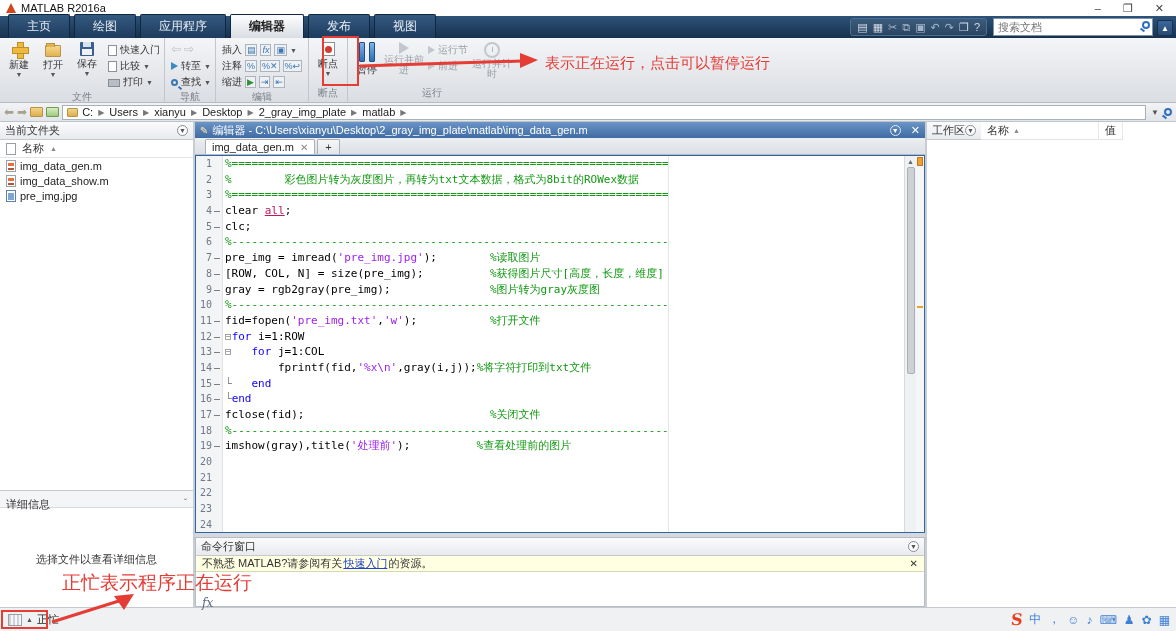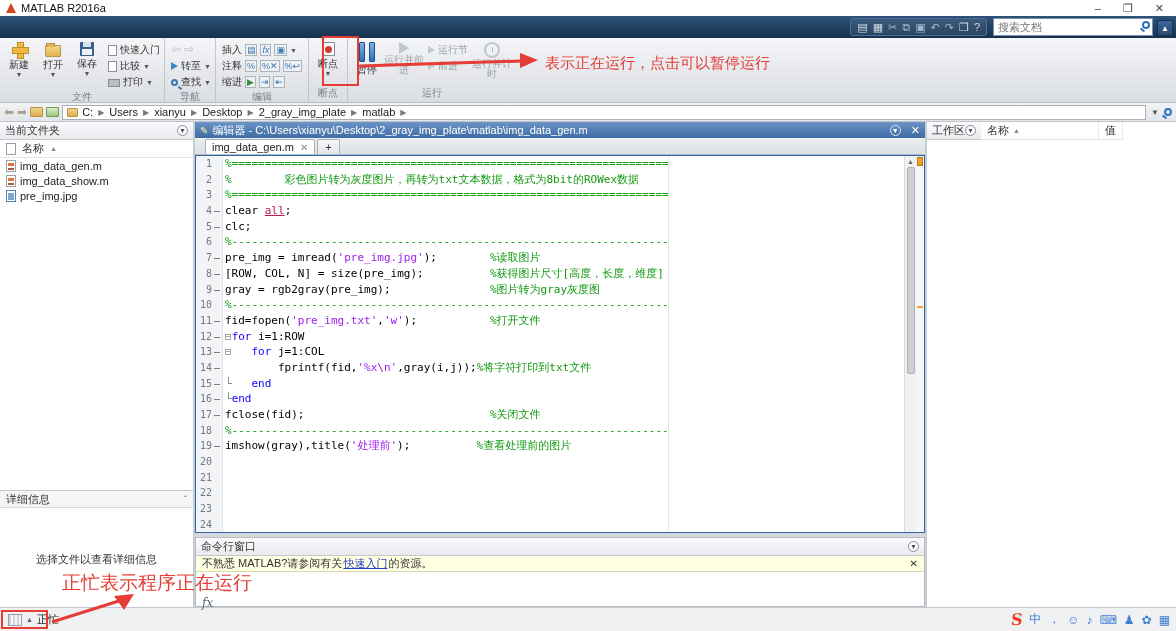--- a/index.html
+++ b/index.html
@@ -99,21 +99,21 @@
              padding:0 6px; font-size:11px; color:#333; background:#fff; }
   .sortarrow { font-size:7px; color:#888; }
   .filelist { flex:1; }
   .frow { display:flex; align-items:center; gap:4px; height:15px; padding-left:6px; font-size:11px; cursor:pointer; }
   .fic { width:10px; height:12px; position:relative; background:#fff; border:1px solid #9aa0a8; }
   .fic.m:before { content:""; position:absolute; left:1px; top:2px; width:6px; height:3px; background:#e5703a; }
   .fic.m:after { content:""; position:absolute; left:1px; top:7px; width:6px; height:2px; background:#b2543a; }
   .fic.img { border-color:#5b83b0; }
   .fic.img:before { content:""; position:absolute; left:1px; top:2px; width:6px; height:7px; background:#7fa7d0; }
   .details-h { height:18px; border-top:1px solid #c5c9ce; border-bottom:1px solid #d8dade; background:#f4f5f7;
-               display:flex; align-items:center; padding:6px 6px; font-size:11px; color:#333; }
+               display:flex; align-items:flex-start; padding:6px 6px; font-size:11px; color:#333; }
   .chev { margin-left:auto; font-size:9px; color:#666; }
   .details-b { height:99px; position:relative; }
   .det-empty { position:absolute; left:0; right:0; top:44px; text-align:center; font-size:11px; color:#333; }
 
   .center { width:730px; display:flex; flex-direction:column; background:#d5d9de; }
   .ed-title { height:16px; background:linear-gradient(#6b94c6,#3e6ca3); color:#fff; display:flex; align-items:center;
               padding:0 5px; font-size:11px; gap:4px; }
   .ed-title .circle-btn { background:transparent; color:#fff; border-color:#dfe8f2; }
   .ed-x { color:#fff; font-size:11px; margin-left:6px; cursor:pointer; }
   .ed-pencil { color:#ffe9a8; font-size:10px; }
@@ -178,20 +178,28 @@
   <span class="mlogo"></span>
   <span class="wtitle">MATLAB R2016a</span>
   <div class="wctl">
     <span>–</span>
     <span>❐</span>
     <span>✕</span>
   </div>
 </div>
 
 <div class="tabbar">
+  <div style="display:flex;align-items:flex-end;">
+      <div class="rtab">主页</div>
+      <div class="rtab">绘图</div>
+      <div class="rtab">应用程序</div>
+      <div class="rtab sel">编辑器</div>
+      <div class="rtab">发布</div>
+      <div class="rtab">视图</div>
+    </div>
   <div class="qat">
     <span class="qicon en">▤</span>
     <span class="qicon en">▦</span>
     <span class="qicon">✂</span>
     <span class="qicon">⧉</span>
     <span class="qicon">▣</span>
     <span class="qicon">↶</span>
     <span class="qicon">↷</span>
     <span class="qicon en">❐</span>
     <span class="qicon en">?</span>

